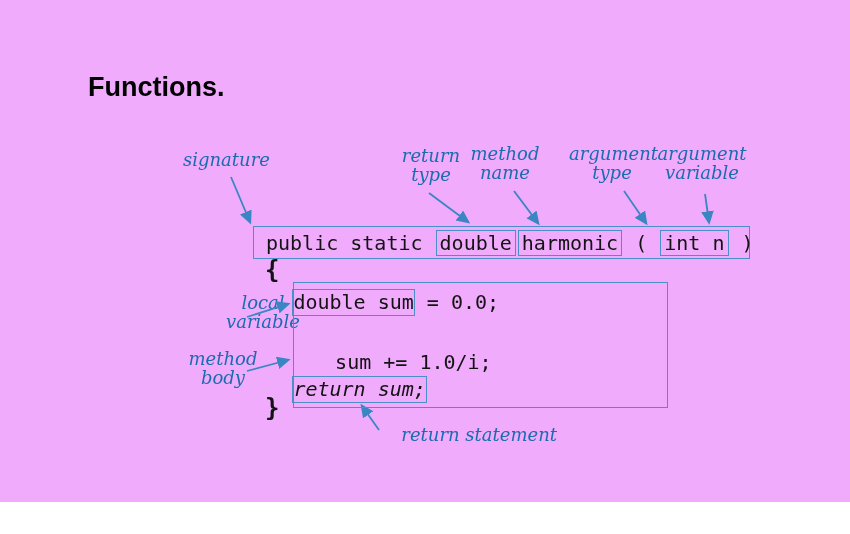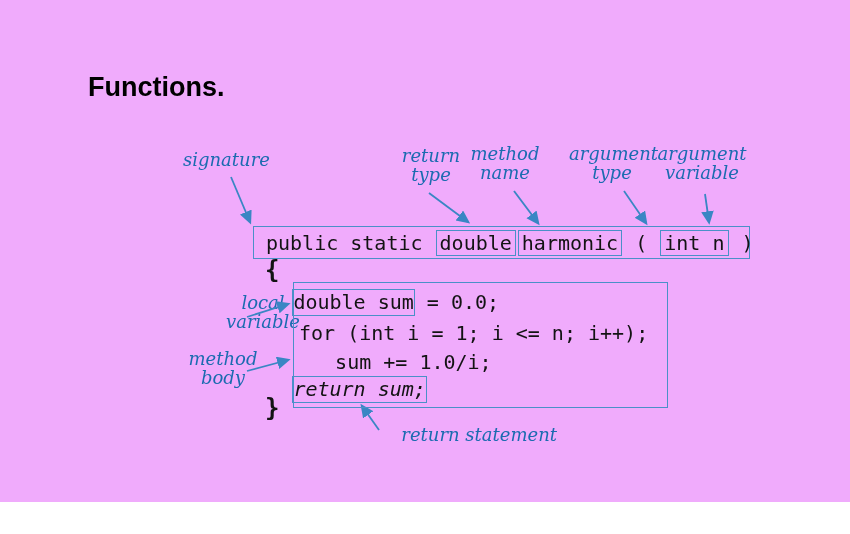--- a/index.html
+++ b/index.html
@@ -147,19 +147,18 @@
   </svg>
 
   <div class="sig-box code">
     <span>public static </span><span class="tok">double</span><span class="tok">harmonic</span><span> ( </span><span class="tok">int n</span><span> )</span>
   </div>
 
   <div class="brace brace-open">{</div>
   <div class="body-box"></div>
 
   <div class="code code-line line1"><span class="tok2">double sum</span><span> = 0.0;</span></div>
-  <div class="code code-line line2">for (int i = 1; i &lt;= n; i++);</div>
   <div class="code code-line line3">   sum += 1.0/i;</div>
   <div class="code code-line line4"><span class="tok2">return sum;</span></div>
 
   <div class="brace brace-close">}</div>
 
 </div>
 
 </body></html>

